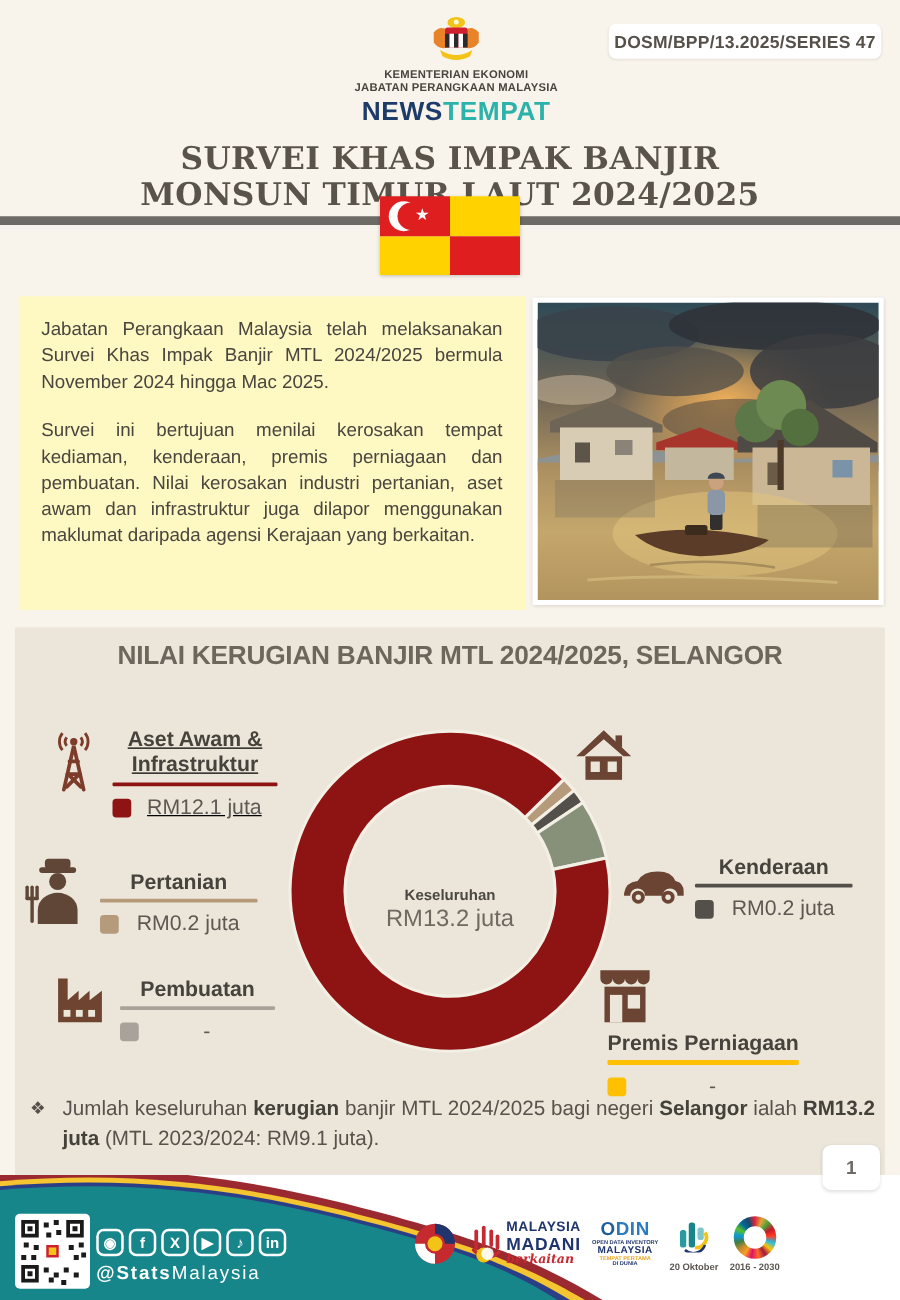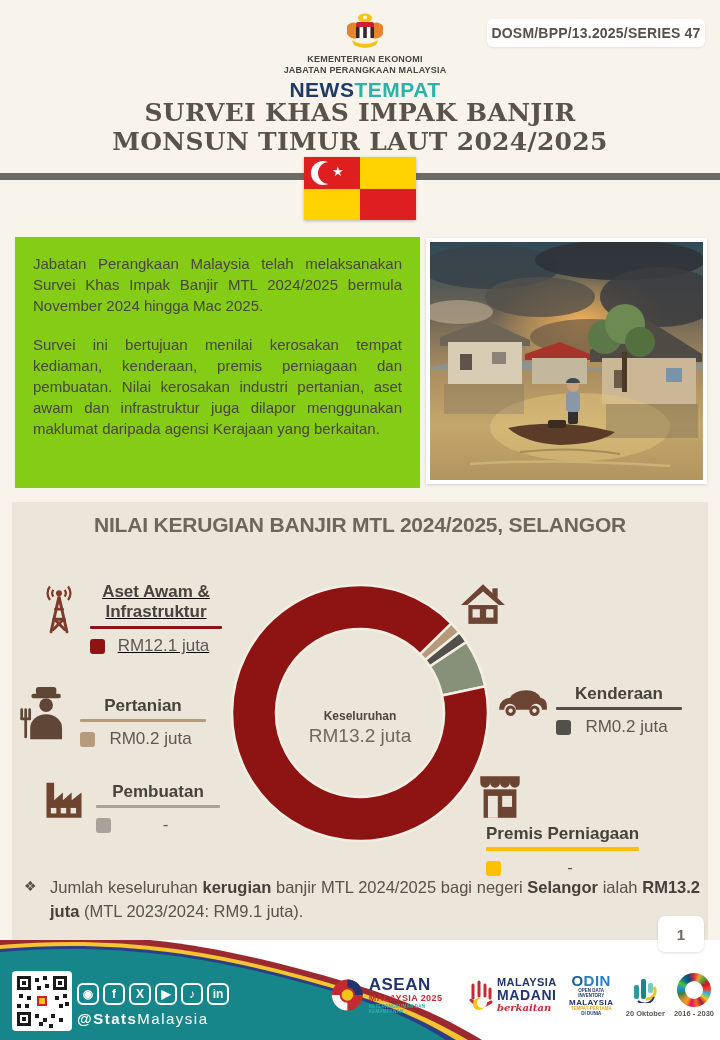--- a/index.html
+++ b/index.html
@@ -12,35 +12,35 @@
   .crest { display:block; margin:0 auto 2px auto; }
   .ministry { font-size:9px; font-weight:bold; color:#4a463f; line-height:1.25; letter-spacing:.2px; }
   .newsletter { font-size:21px; font-weight:800; letter-spacing:.5px; margin-top:1px; }
   .newsletter .nl1 { color:#1d3b69; }
   .newsletter .nl2 { color:#2bb3ab; }
   .series-badge { position:absolute; left:487px; top:19px; width:218px; height:28px; background:#ffffff;
     border-radius:6px; display:flex; align-items:center; justify-content:center;
     font-size:14px; font-weight:bold; color:#55514a; letter-spacing:.2px; box-shadow:0 1px 2px rgba(0,0,0,.08); }
 
   
-  .main-title { position:absolute; left:0; top:98px; width:720px; text-align:center;
+  .main-title { position:absolute; left:0; top:112px; width:720px; text-align:center;
     font-family:"DejaVu Serif", serif; font-weight:bold; color:#5a534a; font-size:25px; line-height:1.16; letter-spacing:.3px; }
 
   
   .divider { position:absolute; left:0; top:173px; width:720px; height:7px; background:#6e6a65; }
   .flag { position:absolute; left:304px; top:157px; width:112px; height:63px; display:grid;
     grid-template-columns:1fr 1fr; grid-template-rows:1fr 1fr; box-shadow:0 1px 3px rgba(0,0,0,.25); }
   .fq-red { background:#df1f1f; position:relative; }
   .fq-yel { background:#ffd200; }
   .crescent { position:absolute; left:7px; top:4px; width:24px; height:24px; border-radius:50%; background:#ffffff; }
   .crescent:after { content:""; position:absolute; left:7px; top:1px; width:22px; height:22px; border-radius:50%; background:#df1f1f; }
   .flag-star { position:absolute; left:28px; top:8px; color:#ffffff; font-size:13px; line-height:1; }
 
   
-  .intro-box { position:absolute; left:15px; top:237px; width:405px; height:251px; background:#84cc16; padding:16px 18px; }
+  .intro-box { position:absolute; left:15px; top:237px; width:405px; height:251px; background:#fef9c3; padding:16px 18px; }
   .intro-box p { font-size:15px; line-height:1.4; color:#4a453e; text-align:justify; }
   .intro-box p + p { margin-top:18px; }
   .intro-photo { position:absolute; left:426px; top:238px; width:281px; height:246px; background:#ffffff; padding:4px; box-shadow:0 1px 3px rgba(0,0,0,.15); }
   .intro-photo svg { display:block; }
 
   
   .chart-card { position:absolute; left:12px; top:502px; width:696px; height:450px; background:#ebe6d9; }
   .chart-title { position:absolute; left:0; top:513px; width:720px; text-align:center;
     font-size:21px; font-weight:600; color:#6c665d; letter-spacing:-.2px; }
 
@@ -295,21 +295,21 @@
           <polygon points="22,1 1,21 7,21 22,8 37,21 43,21"></polygon>
           <rect x="31" y="5" width="5" height="9"></rect>
           <rect x="8" y="21" width="28" height="18"></rect>
         </g>
         <rect x="12" y="25" width="7" height="8" fill="#ebe6d9"></rect>
         <rect x="25" y="25" width="7" height="8" fill="#ebe6d9"></rect>
       </svg>
     </div>
   </div>
 
-  <div class="cat" style="left:496px; top:684px; width:186px;">
+  <div class="cat" style="left:496px; top:684px; width:186px;align-items:center;">
     <div class="cat-icon">
       <svg width="52" height="34" viewBox="0 0 48 30">
         <path d="M3,21 q1,-8 10,-9 q4,-7 15,-7 q10,0 13,7 q6,1 6,8 v3 h-4.5 a5.5,5.5 0 0 0 -11,0 h-13 a5.5,5.5 0 0 0 -11,0 H3 Z" fill="#6b4434"></path>
         <circle cx="13.5" cy="24" r="4.8" fill="#6b4434"></circle>
         <circle cx="13.5" cy="24" r="2" fill="#ebe6d9"></circle>
         <circle cx="35.5" cy="24" r="4.8" fill="#6b4434"></circle>
         <circle cx="35.5" cy="24" r="2" fill="#ebe6d9"></circle>
       </svg>
     </div>
     <div class="cat-body" style="margin-left:8px;">
@@ -419,25 +419,20 @@
     <div class="handle"><b>@Stats</b><span>Malaysia</span></div>
 
     <div class="logos">
       <div class="logo-item">
         <svg width="36" height="36" viewBox="0 0 36 36">
           <circle cx="18" cy="18" r="16" fill="#c62a31"></circle>
           <path d="M18,2 A16,16 0 0 1 34,18 L26,18 A8,8 0 0 0 18,10 Z" fill="#20356d"></path>
           <path d="M18,34 A16,16 0 0 1 2,18 L10,18 A8,8 0 0 0 18,26 Z" fill="#ffffff"></path>
           <circle cx="18" cy="18" r="6" fill="#f3c317"></circle>
         </svg>
-        <div class="asean-text">
-          <div class="asean-t1">ASEAN</div>
-          <div class="asean-t2">MALAYSIA 2025</div>
-          <div class="asean-t3">KETERANGKUMAN DAN KEMAMPANAN</div>
-        </div>
       </div>
       <div class="logo-item">
         <svg width="26" height="34" viewBox="0 0 26 34">
           <g fill="none" stroke="#c62a31" stroke-width="3" stroke-linecap="round">
             <path d="M6,20 V7"></path>
               <path d="M12,18 V4"></path>
               <path d="M18,18 V7"></path>
               <path d="M23,20 V11"></path>
             <path d="M4,22 q9,10 20,2"></path>
           </g>

